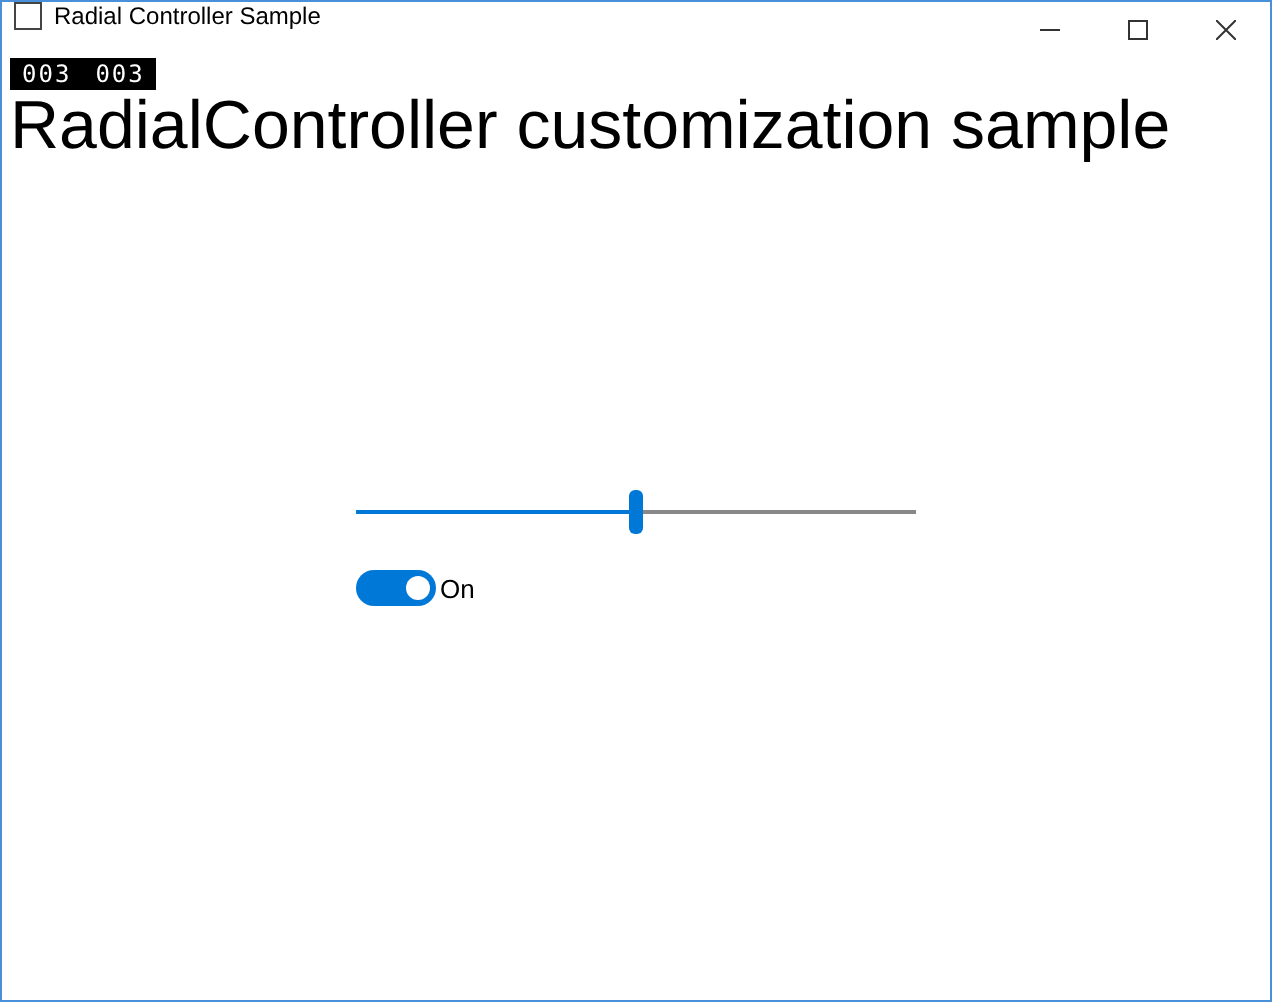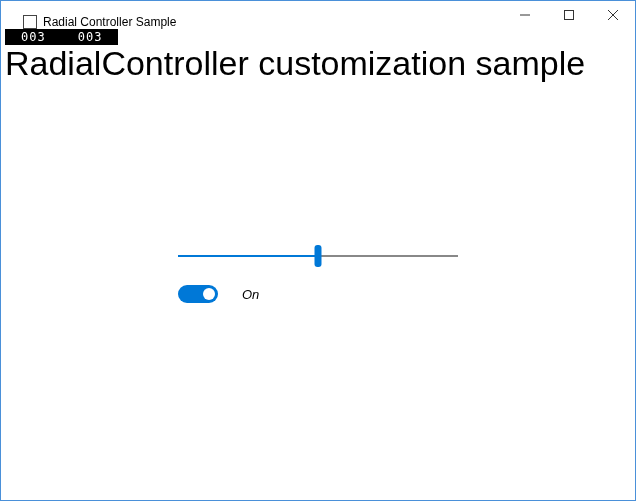--- a/index.html
+++ b/index.html
@@ -12,23 +12,23 @@
   }
   .window {
     width: 636px; height: 501px;
     border: 1px solid #4a90d9;
     position: relative;
     background: #fff;
   }
   .titlebar {
     height: 28px;
     display: flex;
-    align-items: flex-end;
+    align-items: flex-start;
     justify-content: space-between;
-    padding-left: 22px;
+    padding-left: 6px;
     background: #fff;
   }
   .titlebar-left {
     display: flex;
     align-items: center;
     gap: 6px;
   }
   .app-icon {
     width: 14px; height: 14px;
     border: 1px solid #444;
@@ -55,21 +55,21 @@
     top: 28px;
     left: 4px;
     display: flex;
     gap: 0;
   }
   .counter {
     background: #000;
     color: #fff;
     font-family: Consolas, monospace;
     font-size: 12px;
-    padding: 1px 16px;
+    padding: 1px 6px;
     letter-spacing: 1px;
   }
   .page-title {
     font-size: 34px;
     font-weight: 300;
     color: #000;
     margin: 16px 17px 0 4px;
     line-height: 1.1;
   }
   .content {
@@ -103,22 +103,21 @@
     transform: translate(-50%, -50%);
     width: 7px;
     height: 22px;
     background: #0078d7;
     border-radius: 3px;
   }
   .toggle-row {
     width: 280px;
     display: flex;
     align-items: center;
-    gap: 24px;
-    font-style: italic;
+    gap: 2px;
   }
   .toggle {
     width: 40px;
     height: 18px;
     border-radius: 9px;
     background: #0078d7;
     position: relative;
   }
   .toggle-knob {
     position: absolute;

